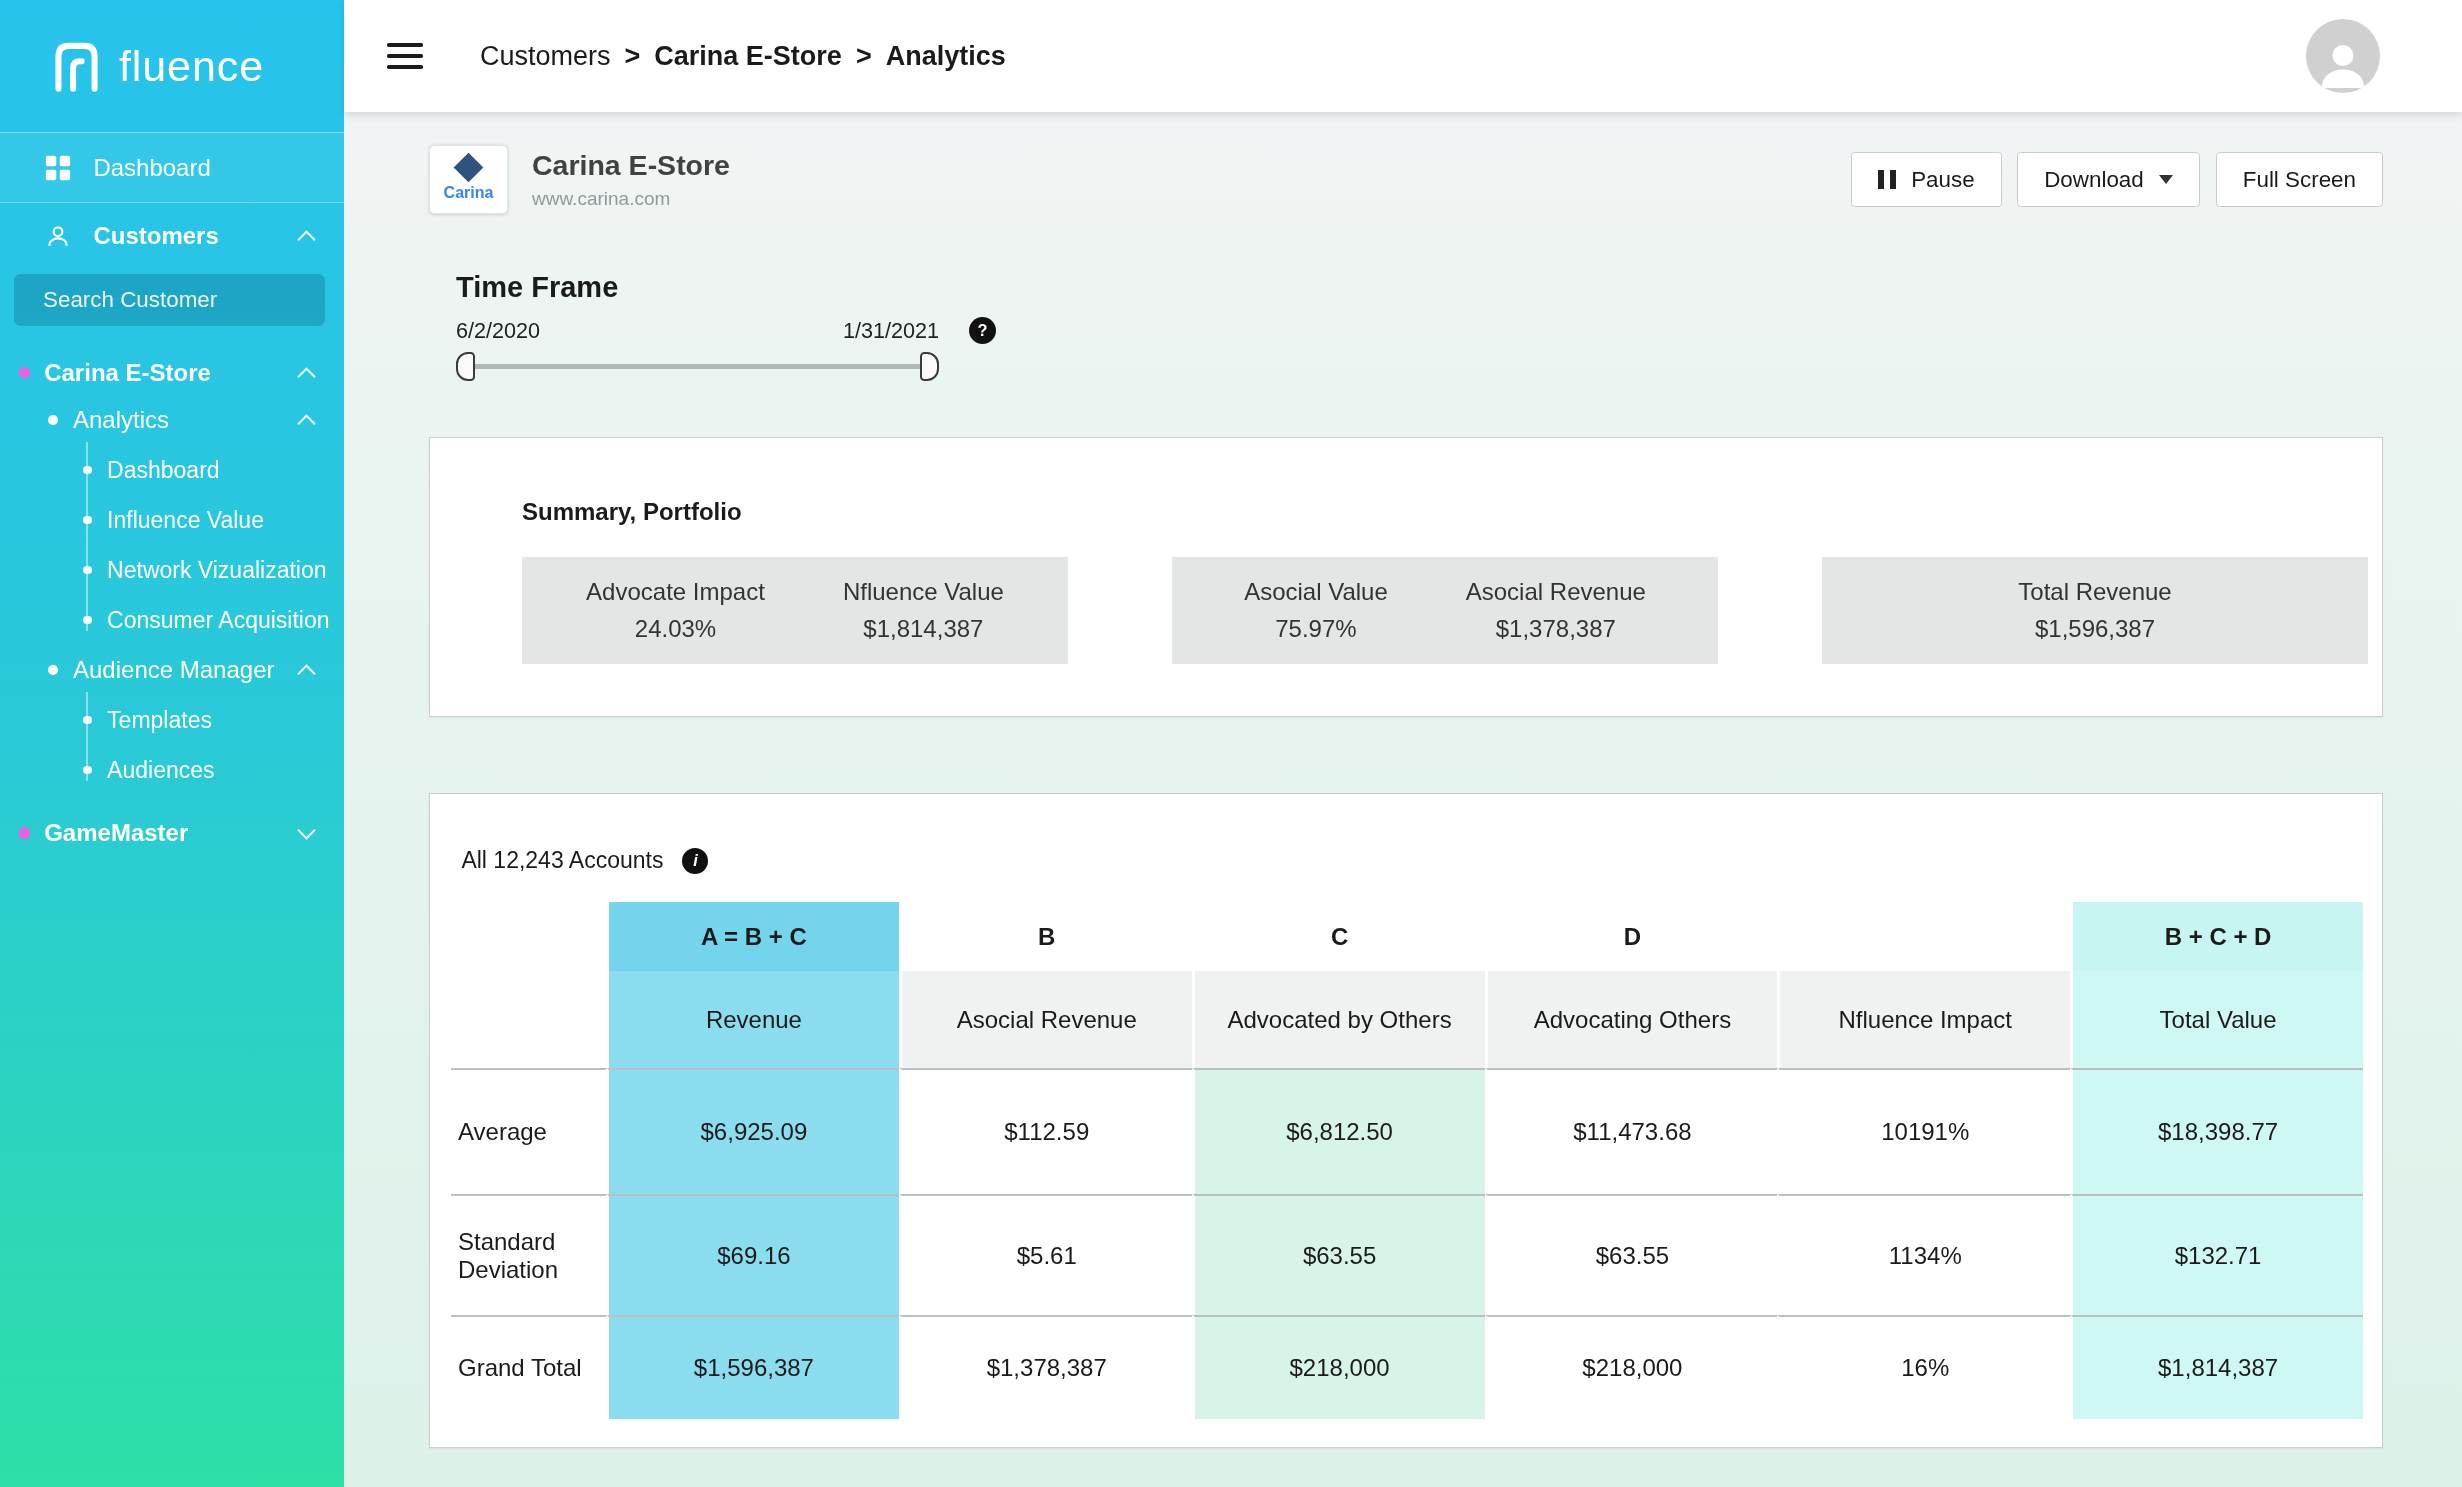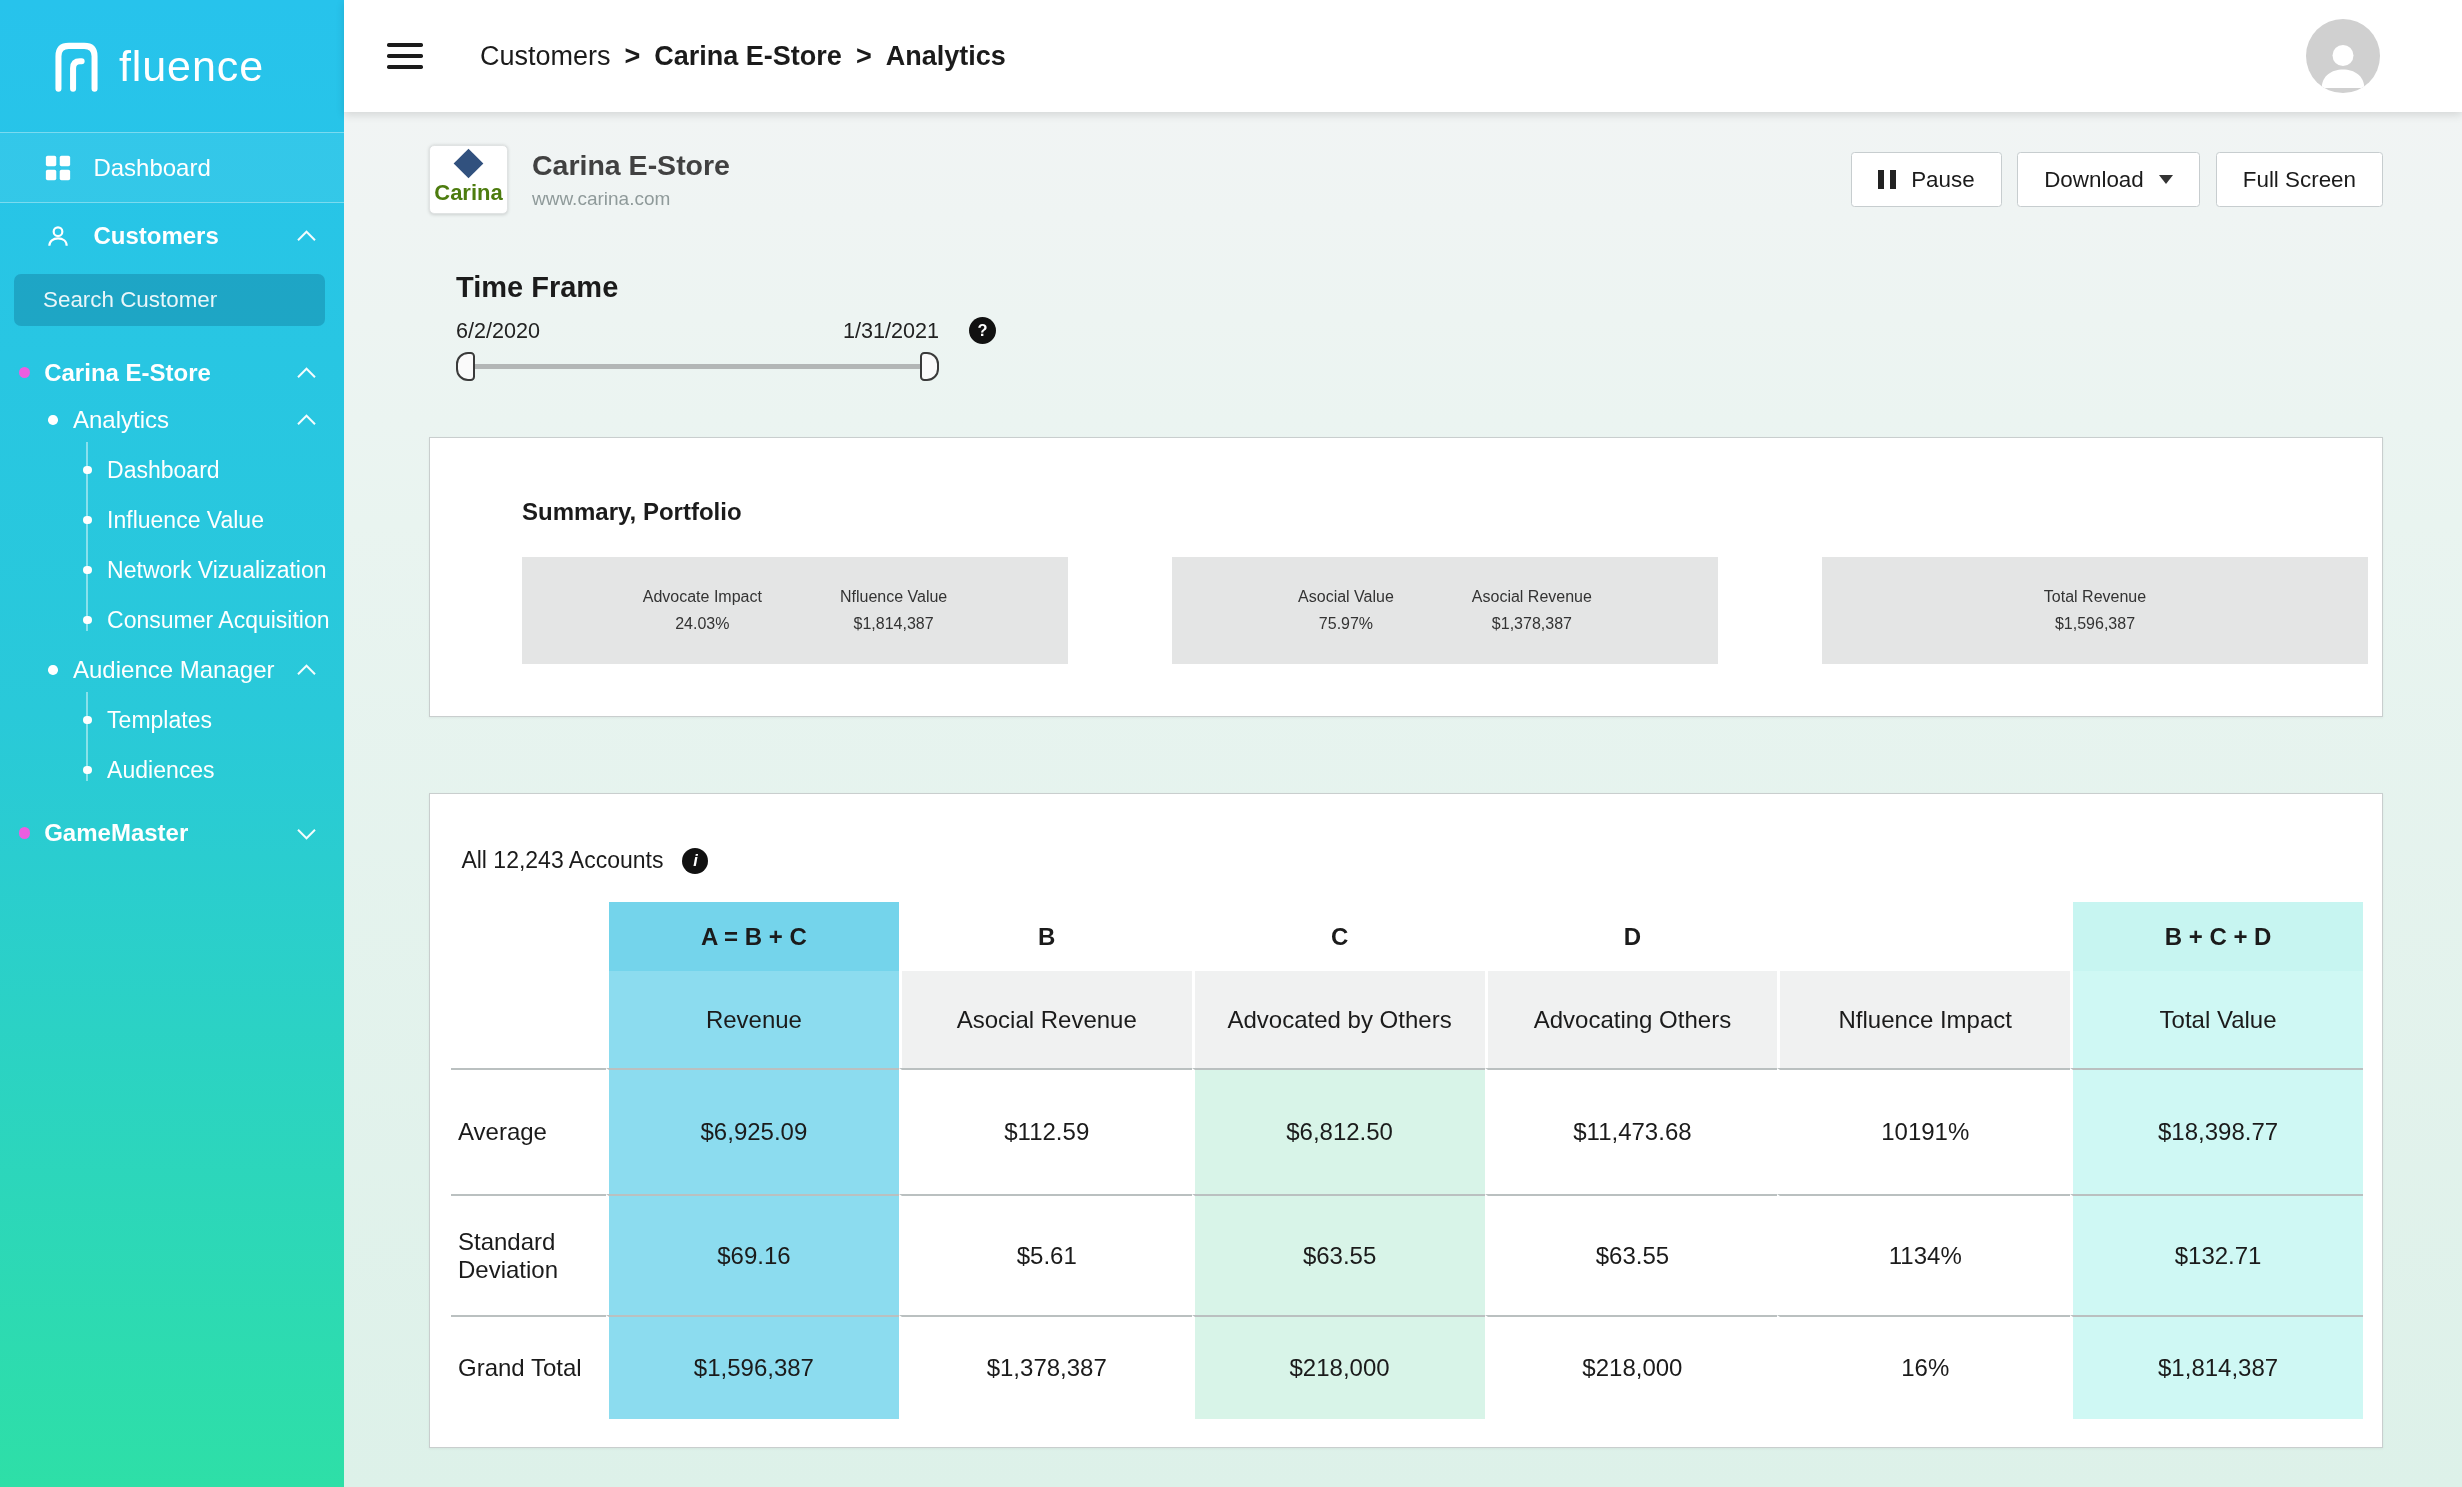--- a/index.html
+++ b/index.html
@@ -55,21 +55,21 @@
 
   .content { flex:1; overflow:hidden;
     background:linear-gradient(180deg,#F1F4F4 0%,#E9F4F0 30%,#DDF1E9 100%); }
 
   
   .page-head { display:flex; align-items:center; padding:33px 79px 5.2px 85px; }
   .cust-logo { width:79px; height:69px; background:#fff; border:0.9px solid #e0e3e3; border-radius:5.2px;
     box-shadow:0 0.9px 3.5px rgba(0,0,0,.15); display:flex; flex-direction:column;
     align-items:center; justify-content:center; gap:5.2px; }
   .cust-diamond { width:21px; height:21px; background:#31517E; transform:rotate(45deg); }
-  .cust-logo-text { font-size:22px; font-weight:600; color:#4d7c0f; }
+  .cust-logo-text { font-size:16px; font-weight:600; color:#3b82f6; }
   .cust-meta { margin-left:24px; }
   .cust-name { font-size:28.5px; font-weight:600; color:#414141; }
   .cust-url { font-size:19px; color:#8f9a9a; margin-top:5.2px; }
   .head-actions { margin-left:auto; display:flex; gap:15.5px; }
   .btn { height:55px; background:#fff; border:0.9px solid #C7CDCF; border-radius:3.5px;
     display:flex; align-items:center; padding:0 26px; font-size:22.4px; color:#1b1b1b;
     font-weight:500; cursor:pointer; gap:15.5px; }
   .pause-ic { display:flex; gap:5.2px; }
   .pause-ic i { width:6px; height:19px; background:#222; display:block; }
   .caret { width:0; height:0; border-left:7.8px solid transparent; border-right:7.8px solid transparent;
@@ -91,21 +91,21 @@
   .handle.left { left:0; border-radius:12px 4.3px 4.3px 12px; }
   .handle.right { right:0; border-radius:4.3px 12px 12px 4.3px; }
 
   
   .card { background:#fff; border:0.9px solid #C9CECE; box-shadow:0 0.9px 2.6px rgba(0,0,0,.05); }
   .summary-card { margin:55px 79px 0 85px; padding:60px 14px 52px 92px; }
   .summary-title { font-size:24px; font-weight:700; margin-bottom:31px; }
   .stat-row { display:flex; gap:104px; }
   .stat-box { flex:1; height:107px; background:#E4E5E5; display:flex; align-items:center;
     justify-content:center; gap:78px; }
-  .stat { text-align:center; font-size:16px; color:#333; }
+  .stat { text-align:center; font-size:24px; color:#333; }
   .stat .lab { margin-bottom:8.6px; }
 
   .accounts-card { margin:76px 79px 0 85px; padding:53px 19px 28px 21px; }
   .acct-title-row { display:flex; align-items:center; gap:19px; margin-bottom:28px; padding-left:10.4px; }
   .acct-title { font-size:23px; }
   .info-ic { width:26px; height:26px; border-radius:50%; background:#111; color:#fff;
     font-size:16.4px; font-weight:700; font-style:italic; display:flex; align-items:center;
     justify-content:center; cursor:pointer; }
 
   .tbl { display:grid; grid-template-columns:155px repeat(6,1fr); }

